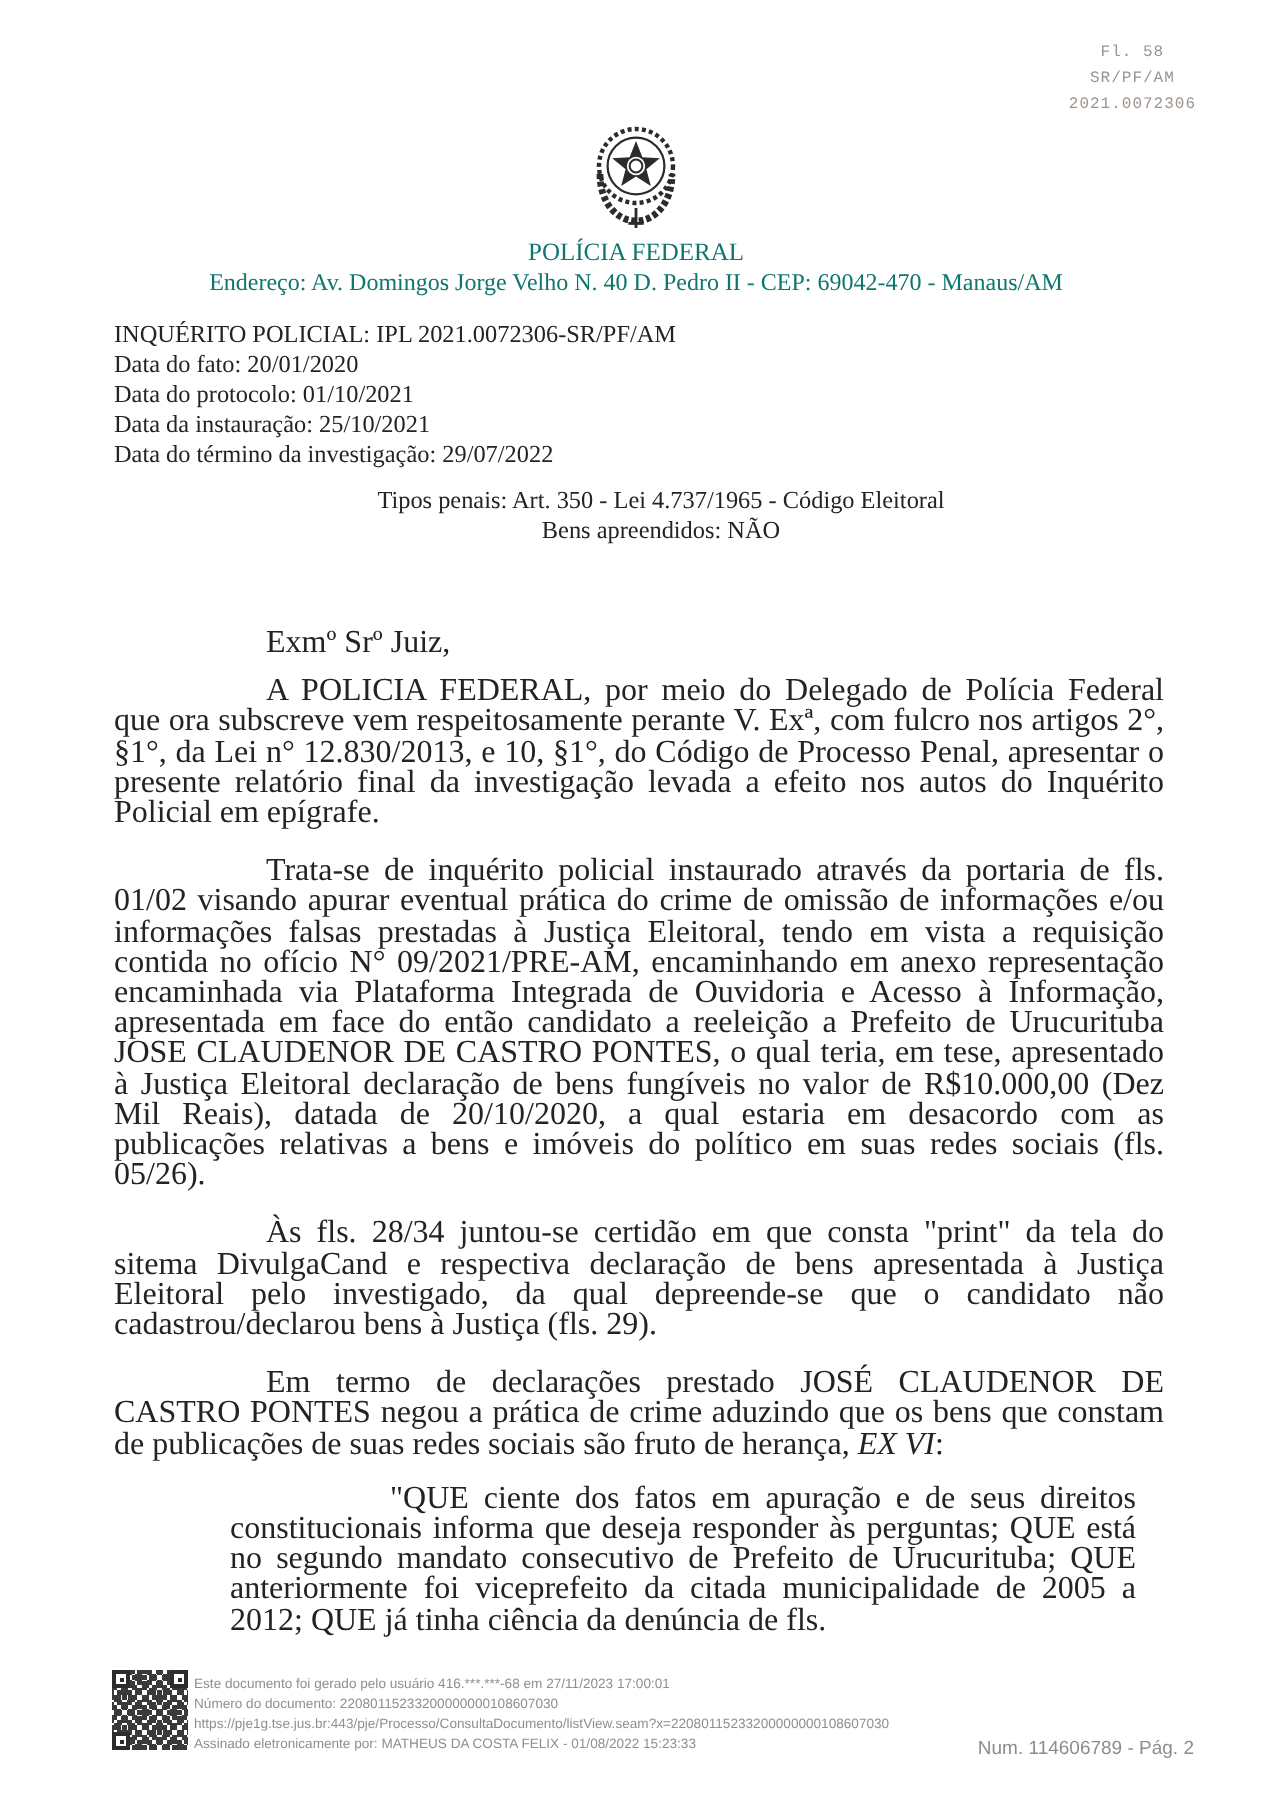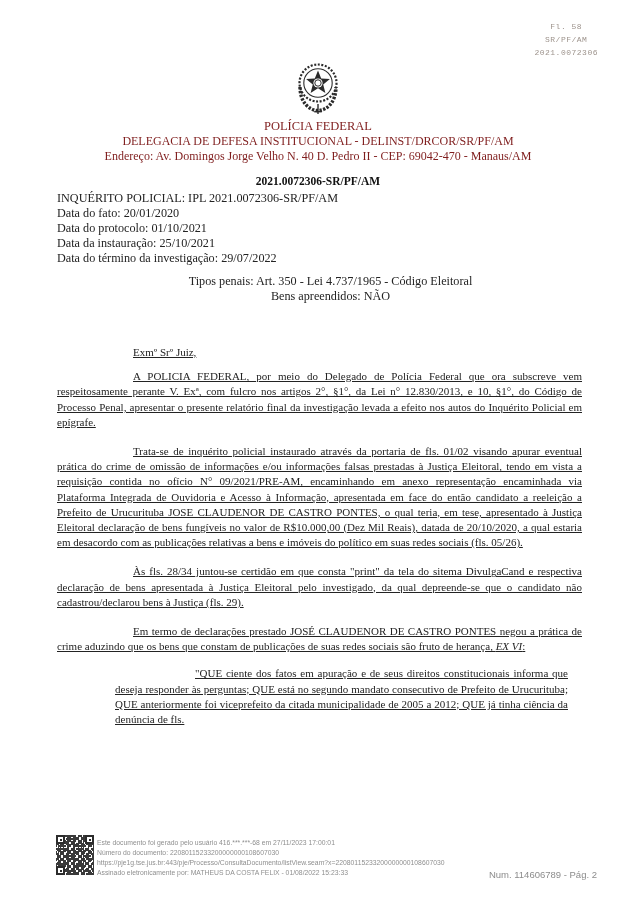--- a/index.html
+++ b/index.html
@@ -9,35 +9,35 @@
   }
 
   
   .stamp {
     position:absolute; top:20px; right:38px; text-align:center;
     font-family:"Liberation Mono", monospace; font-size:8px; line-height:13px;
     color:#9e948d; letter-spacing:.5px;
   }
 
   
-  .letterhead { padding-top:62px; text-align:center; font-size:12px; line-height:15px; color:#7f1d1d; }
+  .letterhead { padding-top:62px; text-align:center; font-size:12px; line-height:15px; color:#0f766e; }
   .emblem { display:block; margin:0 auto 3px; }
   .letterhead .org { font-size:12.5px; }
 
   .doc-title { text-align:center; margin-top:11px; font-weight:bold; color:#111; }
   .doc-title .t1 { font-size:13.5px; }
   .doc-title .t2 { font-size:11.5px; margin-top:2px; }
 
   
   .info { margin-top:4px; padding:0 32px 0 57px; font-size:12.2px; line-height:15px; }
   .info .group2 { margin-top:8px;text-align:center; }
   .info .group3 { margin-top:13px; }
 
   
-  .bodytext { padding:0 54px 0 57px; font-size:11px; line-height:15.2px;text-decoration:underline; }
+  .bodytext { padding:0 54px 0 57px; font-size:16px; line-height:15.2px; }
   .salutation { margin-top:41px; margin-left:76px; }
   .bodytext p { margin:0; text-indent:76px; text-align:justify; }
   .bodytext p.p1 { margin-top:9px; }
   .bodytext p.pn { margin-top:14px; }
   .bodytext .quote { margin:12px 14px 0 58px; text-indent:80px; text-align:justify; }
   .em-i { font-style:italic; }
 
   
   .qr {
     position:absolute; left:56px; top:835px; width:38px; height:40px;
@@ -76,26 +76,24 @@
       <circle cx="25" cy="21" r="18.5" fill="none" stroke="#2b2b2b" stroke-width="2.2" stroke-dasharray="2,1.6"></circle>
       <circle cx="25" cy="21" r="14.2" fill="none" stroke="#2b2b2b" stroke-width="1.1"></circle>
       <polygon fill="#2b2b2b" points="25,8.5 28.2,16.6 36.9,17.1 30.2,22.6 32.4,31 25,26.3 17.6,31 19.8,22.6 13.1,17.1 21.8,16.6"></polygon>
       <circle cx="25" cy="21" r="4.6" fill="#ffffff"></circle>
       <circle cx="25" cy="21" r="3.2" fill="none" stroke="#2b2b2b" stroke-width="1"></circle>
       <path d="M7,25 C7,40 16,48.5 25,48.5 C34,48.5 43,40 43,25" fill="none" stroke="#2b2b2b" stroke-width="3.4" stroke-dasharray="2.4,1.4"></path>
       <rect x="24.3" y="42" width="1.4" height="10" fill="#2b2b2b"></rect>
       <rect x="21.2" y="49" width="7.6" height="1.4" fill="#2b2b2b"></rect>
     </svg>
     <div class="org">POLÍCIA FEDERAL</div>
-    <div>DELEGACIA DE DEFESA INSTITUCIONAL - DELINST/DRCOR/SR/PF/AM</div>
     <div>Endereço: Av. Domingos Jorge Velho N. 40 D. Pedro II - CEP: 69042-470 - Manaus/AM</div>
   </div>
 
   <div class="doc-title">
-    <div class="t2">2021.0072306-SR/PF/AM</div>
   </div>
 
   <div class="info">
     <div>INQUÉRITO POLICIAL: IPL 2021.0072306-SR/PF/AM</div>
     <div>Data do fato: 20/01/2020</div>
     <div>Data do protocolo: 01/10/2021</div>
     <div>Data da instauração: 25/10/2021</div>
     <div>Data do término da investigação: 29/07/2022</div>
     <div class="group2">
       <div>Tipos penais: Art. 350 - Lei 4.737/1965 - Código Eleitoral</div>

